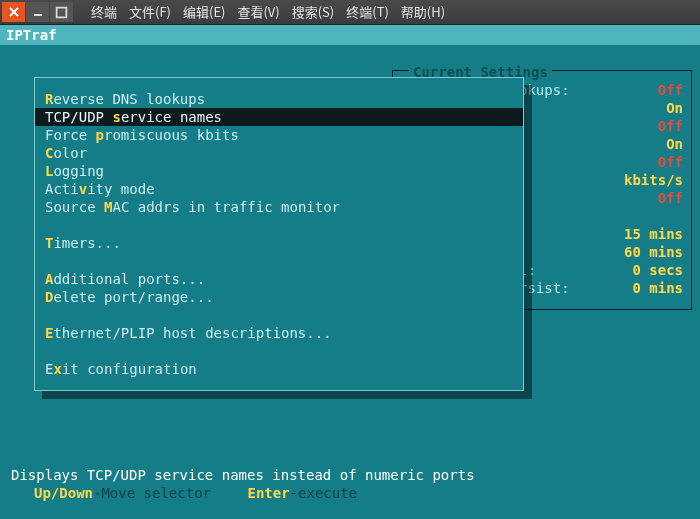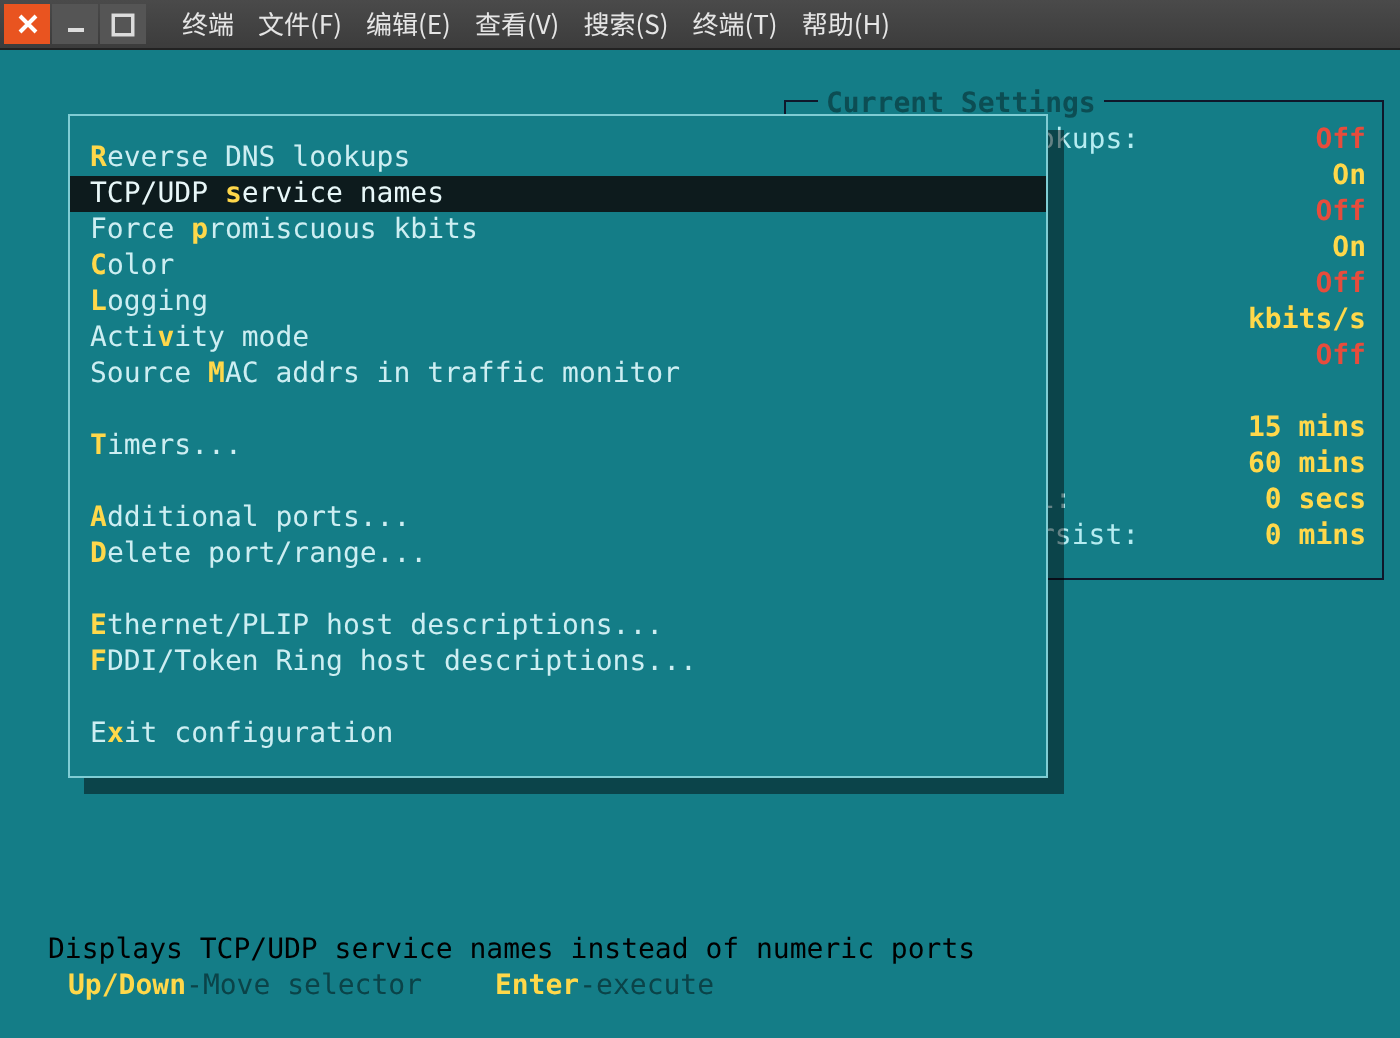--- a/index.html
+++ b/index.html
@@ -138,22 +138,22 @@
     color: #e8f7f8;
   }
   .menu-item.selected .hot { color: #ffd84a; }
   .menu-gap { cursor: default; }
 
   
   .status-line {
     position: absolute;
     left: 0; right: 0;
     bottom: 36px;
-    padding: 0 24px;
-    color: #000000;
+    padding: 0 11px;
+    color: #ffffff;
     background: #147d87;
     height: 18px;
   }
   .help-line {
     position: absolute;
     left: 0; right: 0;
     bottom: 18px;
     padding: 0 6px;
     background: #147d87;
     height: 18px;
@@ -192,20 +192,23 @@
     <span>编辑(E)</span>
     <span>查看(V)</span>
     <span>搜索(S)</span>
     <span>终端(T)</span>
     <span>帮助(H)</span>
   </div>
 </div>
 
 <div class="terminal">
 
+  <div class="app-title-bar">
+    <span>IPTraf</span>
+  </div>
 
   <div class="workspace">
 
     <div class="panel-settings">
       <span class="legend">Current Settings</span>
       <div class="body" id="settings-body">
           <div class="settings-row"><span class="label">Reverse DNS lookups:</span><span class="value val-off">Off</span></div>
           <div class="settings-row"><span class="label">Service names:</span><span class="value val-on">On</span></div>
           <div class="settings-row"><span class="label">Promiscuous:</span><span class="value val-off">Off</span></div>
           <div class="settings-row"><span class="label">Color:</span><span class="value val-on">On</span></div>
@@ -228,21 +231,20 @@
         <div class="menu-item"><span class="hot">L</span><span>ogging</span></div>
         <div class="menu-item"><span>Acti</span><span class="hot">v</span><span>ity mode</span></div>
         <div class="menu-item"><span>Source </span><span class="hot">M</span><span>AC addrs in traffic monitor</span></div>
         <div class="menu-gap"></div>
         <div class="menu-item"><span class="hot">T</span><span>imers...</span></div>
         <div class="menu-gap"></div>
         <div class="menu-item"><span class="hot">A</span><span>dditional ports...</span></div>
         <div class="menu-item"><span class="hot">D</span><span>elete port/range...</span></div>
         <div class="menu-gap"></div>
         <div class="menu-item"><span class="hot">E</span><span>thernet/PLIP host descriptions...</span></div>
-        <div class="menu-item"><span class="hot">F</span><span>DDI/Token Ring host descriptions...</span></div>
         <div class="menu-gap"></div>
         <div class="menu-item"><span>E</span><span class="hot">x</span><span>it configuration</span></div>
       </div>
 
   </div>
 
   <div class="status-line">Displays TCP/UDP service names instead of numeric ports</div>
   <div class="help-line">
     <span class="cmd">Up/Down</span><span>-Move selector  </span><span class="cmd">Enter</span><span>-execute</span>
   </div>

